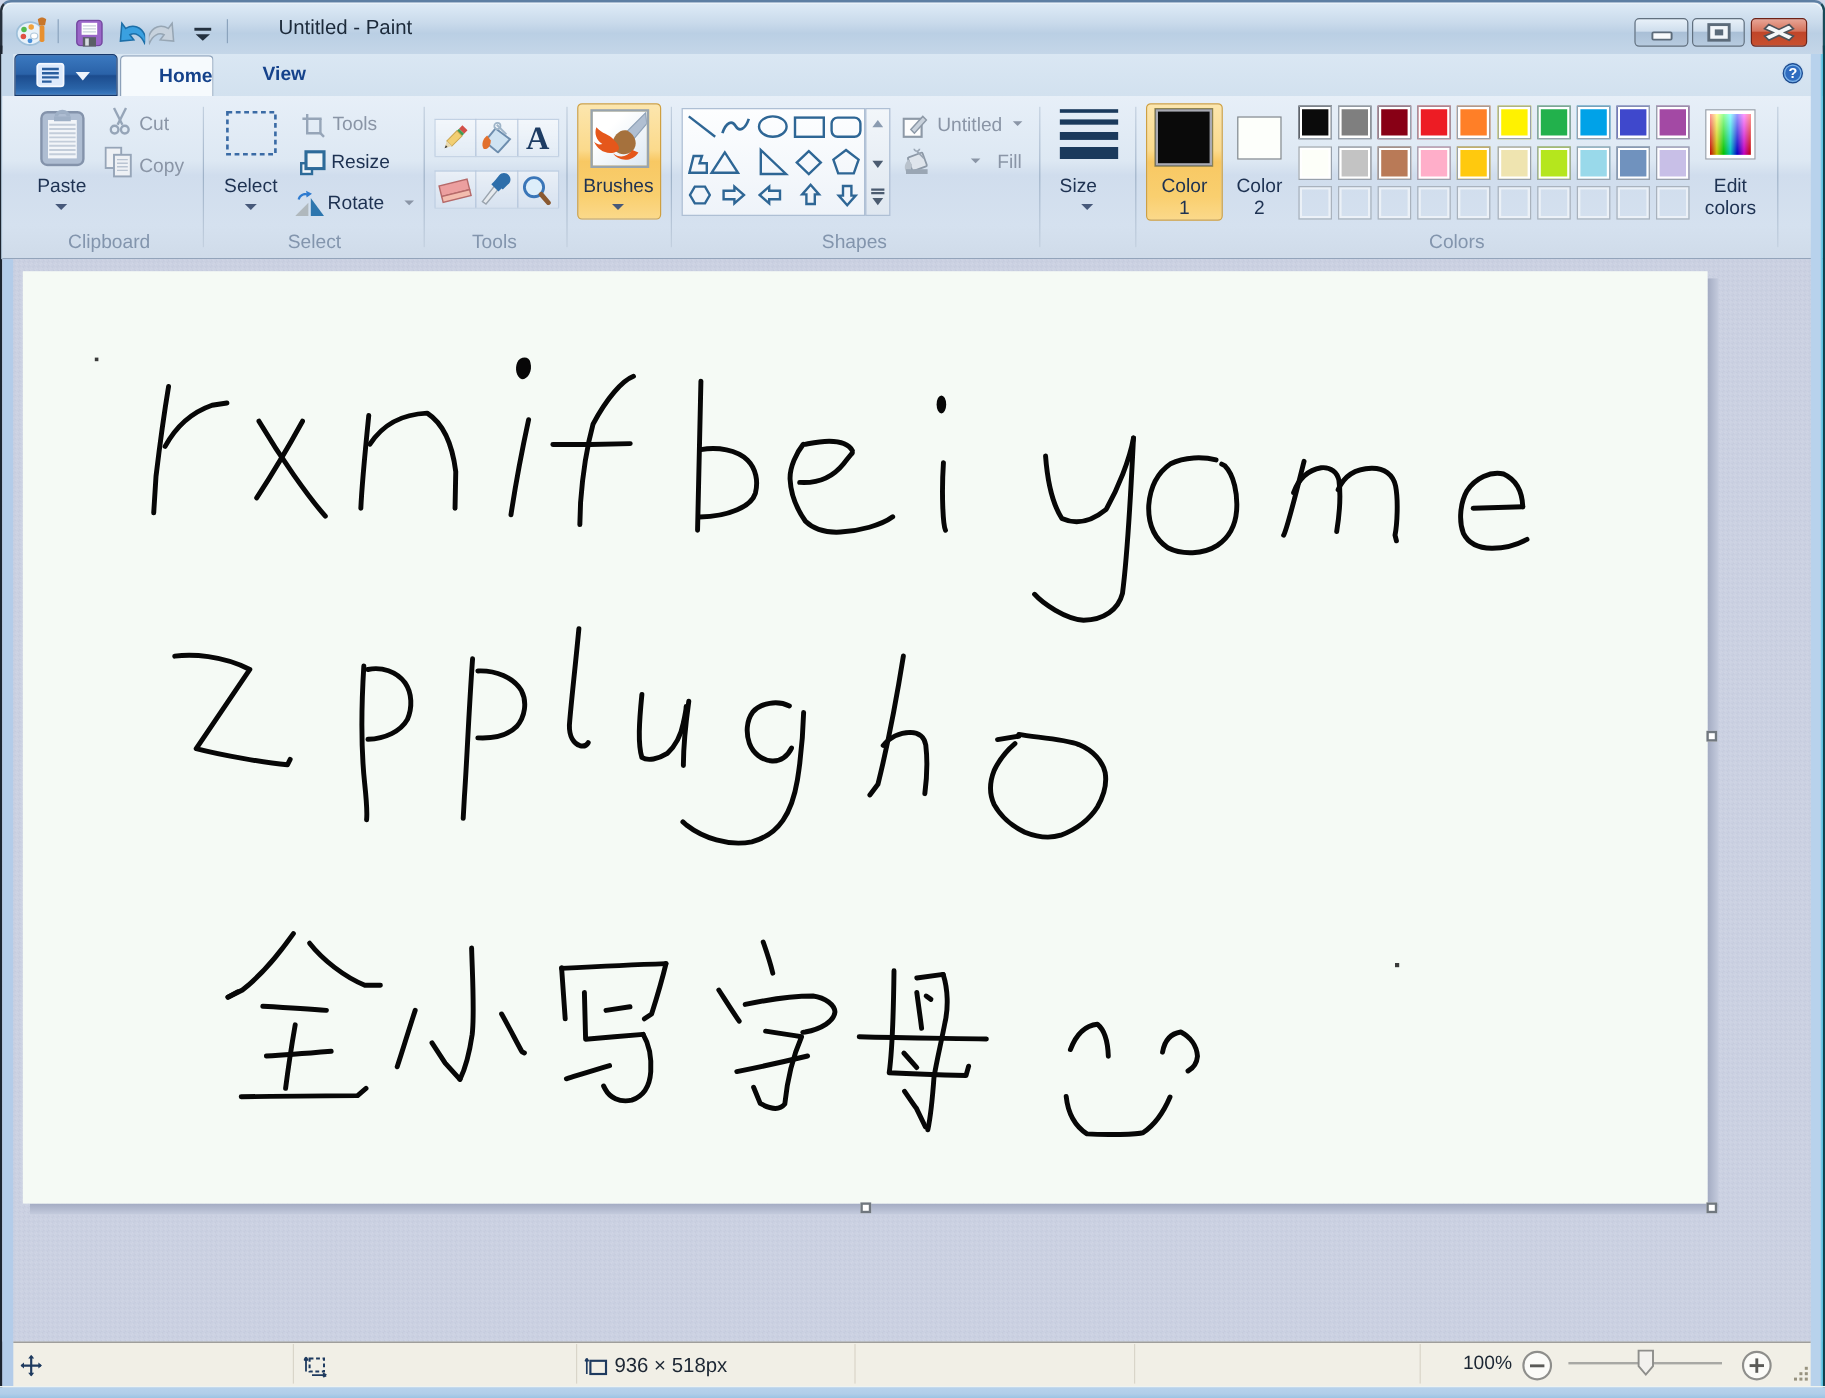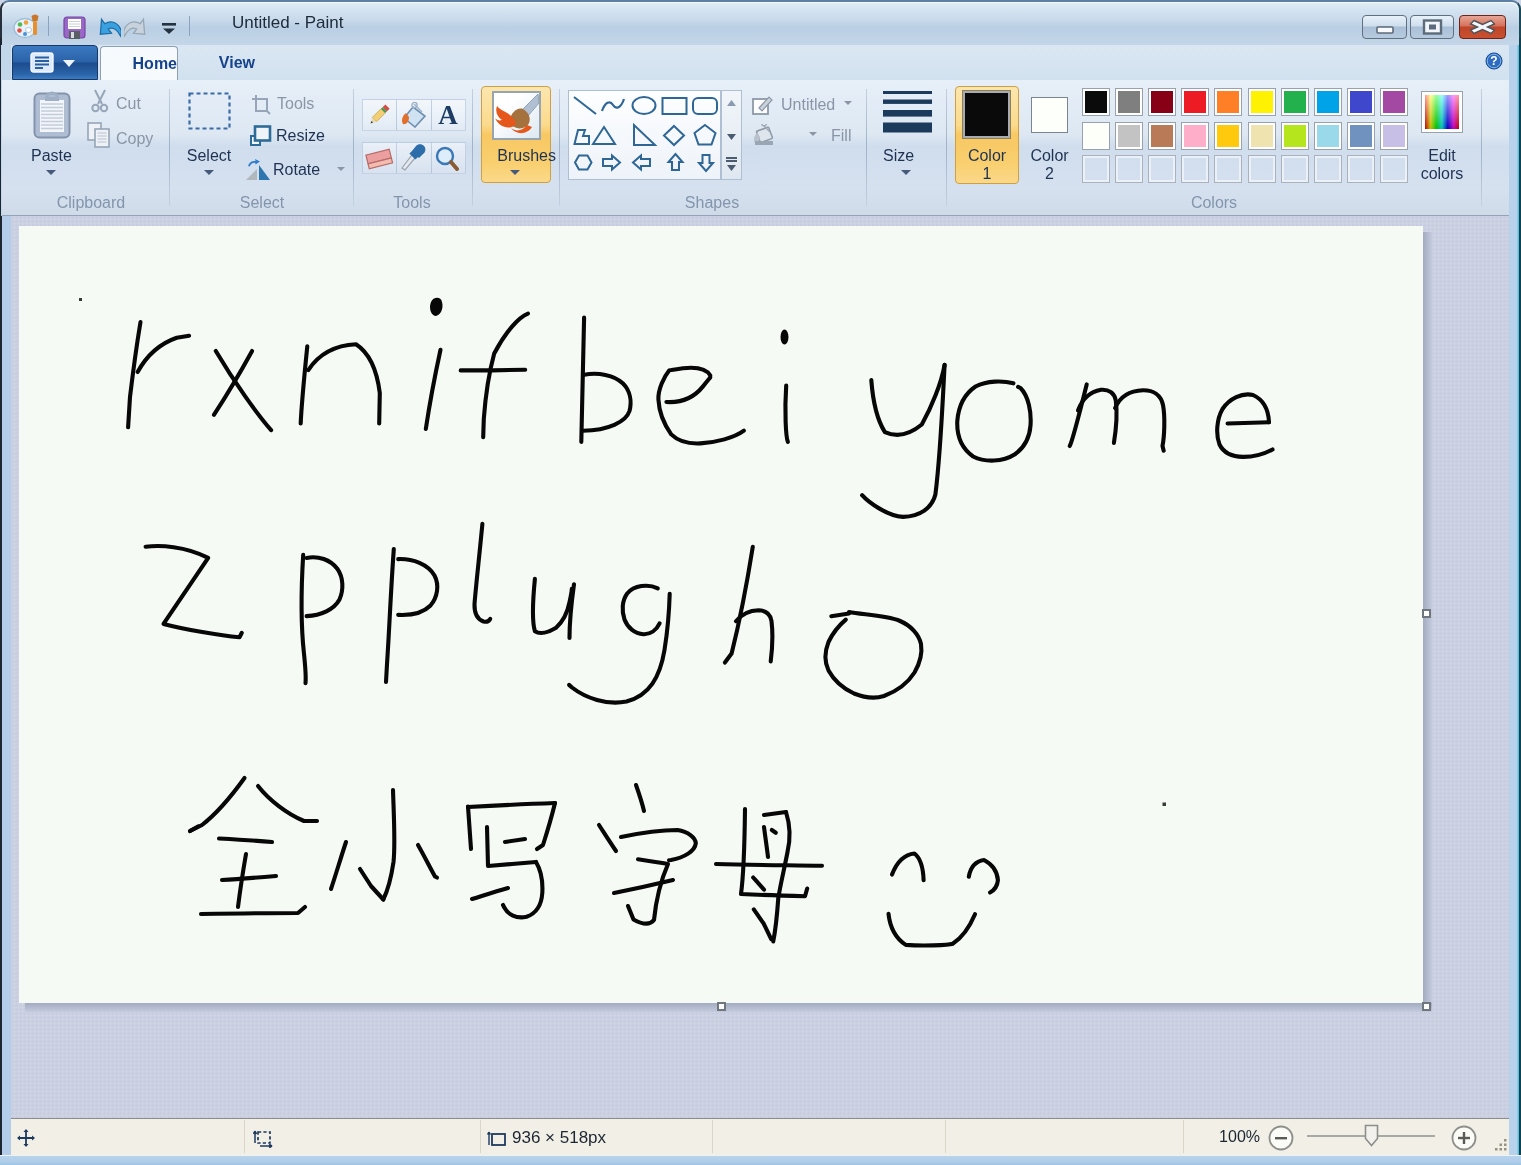--- a/index.html
+++ b/index.html
@@ -233,21 +233,21 @@
 </svg>
 
 <div class="abs obtn" style="left:481px;top:86px;width:70px;height:97px;"></div>
 <div class="abs" style="left:492px;top:91px;width:49px;height:49px;background:linear-gradient(135deg,#ffffff 30%,#dde8f2 100%);border:2px solid #98a4ae;box-sizing:border-box;"></div>
 <svg class="abs" style="left:494px;top:93px;" width="45" height="45" viewBox="0 0 45 45">
  <path d="M44 1 L28 17 L34 23 L45 10 z" fill="#b0bfd2" stroke="#8fa2b8" stroke-width="1"></path>
  <path d="M29 16 C36 20 38 28 33 33 C26 38 17 35 16 27 C17 20 23 14 29 16 z" fill="#a5713d"></path>
  <path d="M18 24 C13 18 8 19 3 13 C1 18 3 24 8 27 C5 28 3 27 1 25 C4 32 11 36 18 34 C24 32 22 28 18 24 z" fill="#e5571b"></path>
  <path d="M33 32 C29 38 22 39 17 35 C22 42 33 42 38 34 z" fill="#e5571b"></path>
 </svg>
-<div class="abs btxt" style="left:462px;top:147px;width:70px;text-align:right;padding-left:24px;">Brushes</div>
+<div class="abs btxt" style="left:462px;top:147px;width:70px;text-align:left;padding-left:24px;">Brushes</div>
 <div class="abs caret" style="left:510px;top:170px;"></div>
 
 <div class="abs" style="left:568px;top:90px;width:153px;height:90px;background:linear-gradient(#fdfeff,#eef3f9);border:1px solid #aebfd4;box-sizing:border-box;"></div>
 <div class="abs" style="left:721px;top:90px;width:21px;height:90px;background:linear-gradient(#f2f6fa,#dfe7f0);border:1px solid #aebfd4;box-sizing:border-box;"></div>
 <svg class="abs" style="left:722px;top:91px;" width="19" height="88" viewBox="0 0 19 88">
  <path d="M5 15 L9.5 9 L14 15 z" fill="#8a9bb0"></path>
  <path d="M5 43 L14 43 L9.5 49 z" fill="#4b5b70"></path>
  <path d="M4 67 h11 M4 70 h11" stroke="#4b5b70" stroke-width="1.8"></path>
  <path d="M5 74 L14 74 L9.5 80 z" fill="#4b5b70"></path>
 </svg>

